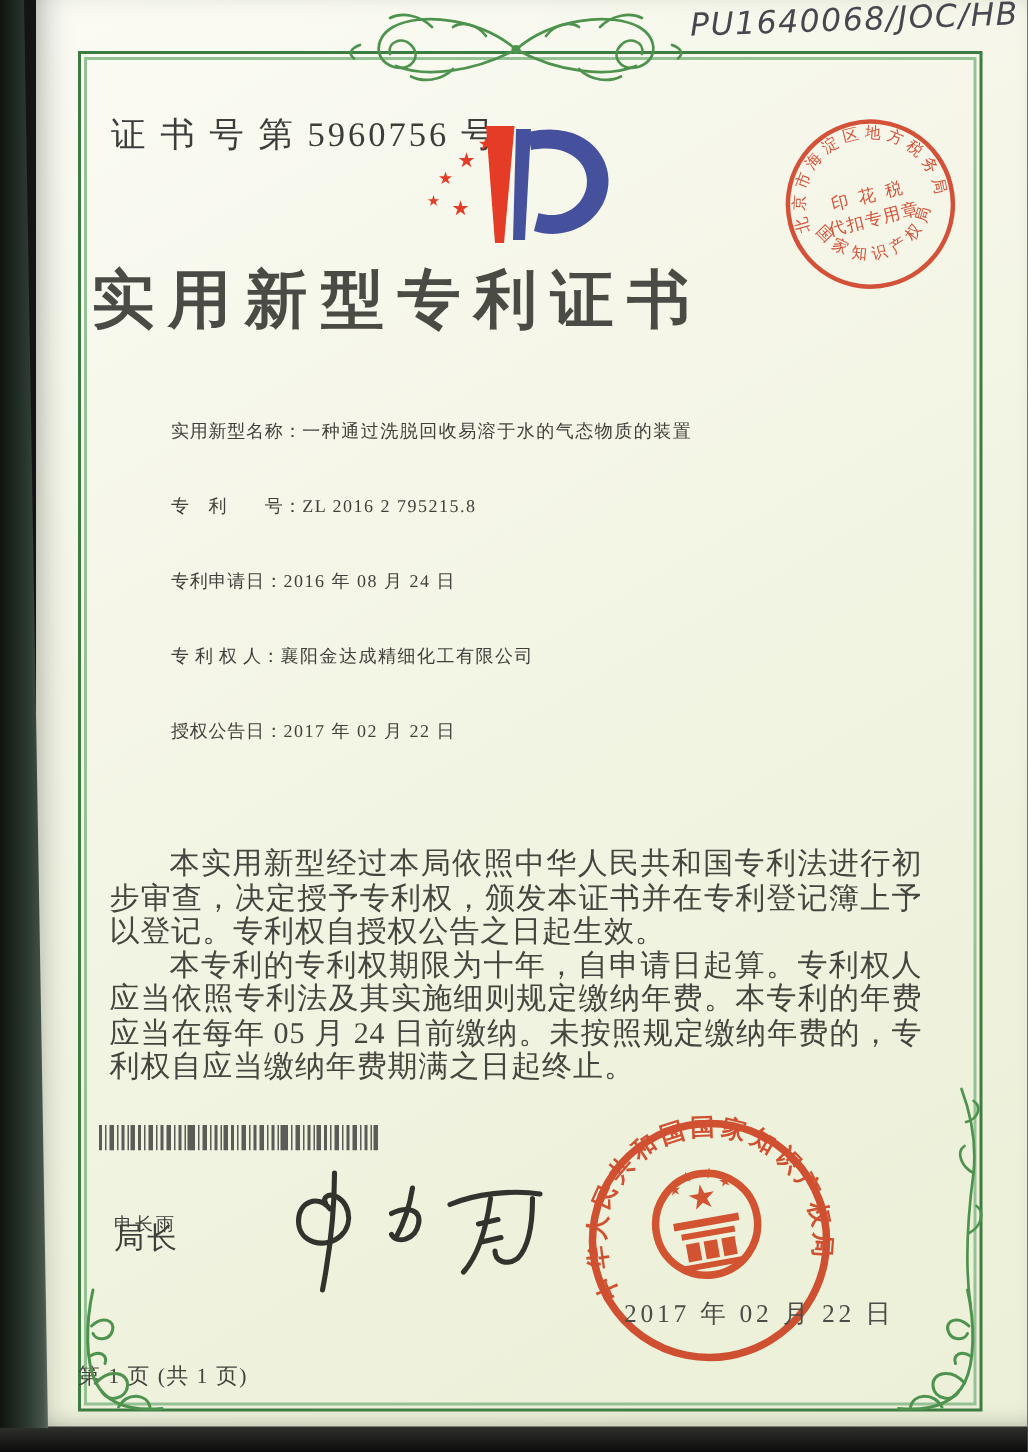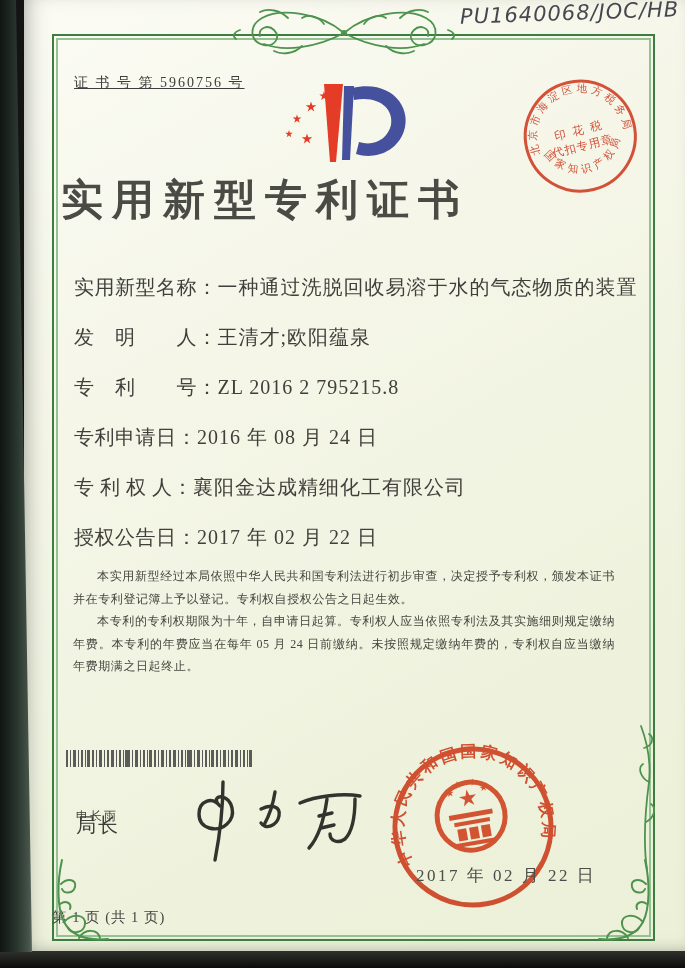--- a/index.html
+++ b/index.html
@@ -39,36 +39,36 @@
   }
   .frame::after{
     content:"";position:absolute;inset:2px;border:2px solid #95c295;
   }
   .ornament-top{position:absolute;left:204px;top:6px;z-index:2;}
   .ornament-bl{position:absolute;left:28px;bottom:8px;z-index:2;}
   .ornament-br{position:absolute;right:30px;bottom:8px;z-index:2;}
   .vine-right{position:absolute;right:26px;bottom:80px;z-index:2;}
   .cert-no{
     position:absolute;left:50px;top:74px;
-    font-size:14px;color:#3d3d3b;letter-spacing:2px;text-decoration:underline;
+    font-size:23px;color:#3d3d3b;letter-spacing:2px;
   }
   .logo{position:absolute;left:252px;top:78px;}
   .title{
     position:absolute;left:28px;right:30px;top:172px;text-align:left;
     font-size:42px;font-weight:600;color:#4b4b46;
     letter-spacing:9px;text-indent:9px;white-space:nowrap;
   }
   .fields{position:absolute;left:50px;top:278px;}
-  .field{height:18px;line-height:18px;margin-bottom:32px;font-size:20px;color:#403f3b;white-space:nowrap;}
+  .field{height:18px;line-height:18px;margin-bottom:32px;font-size:12px;color:#403f3b;white-space:nowrap;margin-left:40px;}
   .field.last{margin-top:14px;}
   .flabel{letter-spacing:.5px;}
   .fvalue{letter-spacing:1px;}
   .paras{
     position:absolute;left:49px;top:565px;width:542px;
-    font-size:12px;line-height:22.5px;color:#46453f;
+    font-size:20px;line-height:22.5px;color:#46453f;
     text-align:justify;letter-spacing:.6px;
   }
   .paras p{margin:0;text-indent:2em;}
   .barcode{position:absolute;left:42px;top:750px;opacity:.82;}
   .signer-title{position:absolute;left:52px;top:812px;font-size:20px;color:#3e3e3a;letter-spacing:2px;}
   .signer-name{position:absolute;left:52px;top:808px;font-size:12px;color:#3e3e3a;letter-spacing:2px;}
   .signature{position:absolute;left:158px;top:772px;}
   .seal{mix-blend-mode:multiply;opacity:.92;}
   .seal-tax{position:absolute;left:497px;top:76px;transform:rotate(-14deg);}
   .seal-office{position:absolute;left:364px;top:742px;transform:rotate(-10deg);}
@@ -158,23 +158,20 @@
       <use href="#starA" transform="translate(31,61) scale(5.5)" fill="#e43c26"></use>
     </svg>
 
     <div class="title">实用新型专利证书</div>
 
     <div class="fields">
       <div class="field">
         <span class="flabel">实用新型名称：</span><span class="fvalue">一种通过洗脱回收易溶于水的气态物质的装置</span>
       </div>
       <div class="field">
-        <span class="flabel">发　明　　人：</span><span class="fvalue">王清才;欧阳蕴泉</span>
-      </div>
-      <div class="field">
         <span class="flabel">专　利　　号：</span><span class="fvalue">ZL 2016 2 795215.8</span>
       </div>
       <div class="field">
         <span class="flabel">专利申请日：</span><span class="fvalue">2016 年 08 月 24 日</span>
       </div>
       <div class="field">
         <span class="flabel">专 利 权 人：</span><span class="fvalue">襄阳金达成精细化工有限公司</span>
       </div>
       <div class="field last">
         <span class="flabel">授权公告日：</span><span class="fvalue">2017 年 02 月 22 日</span>

